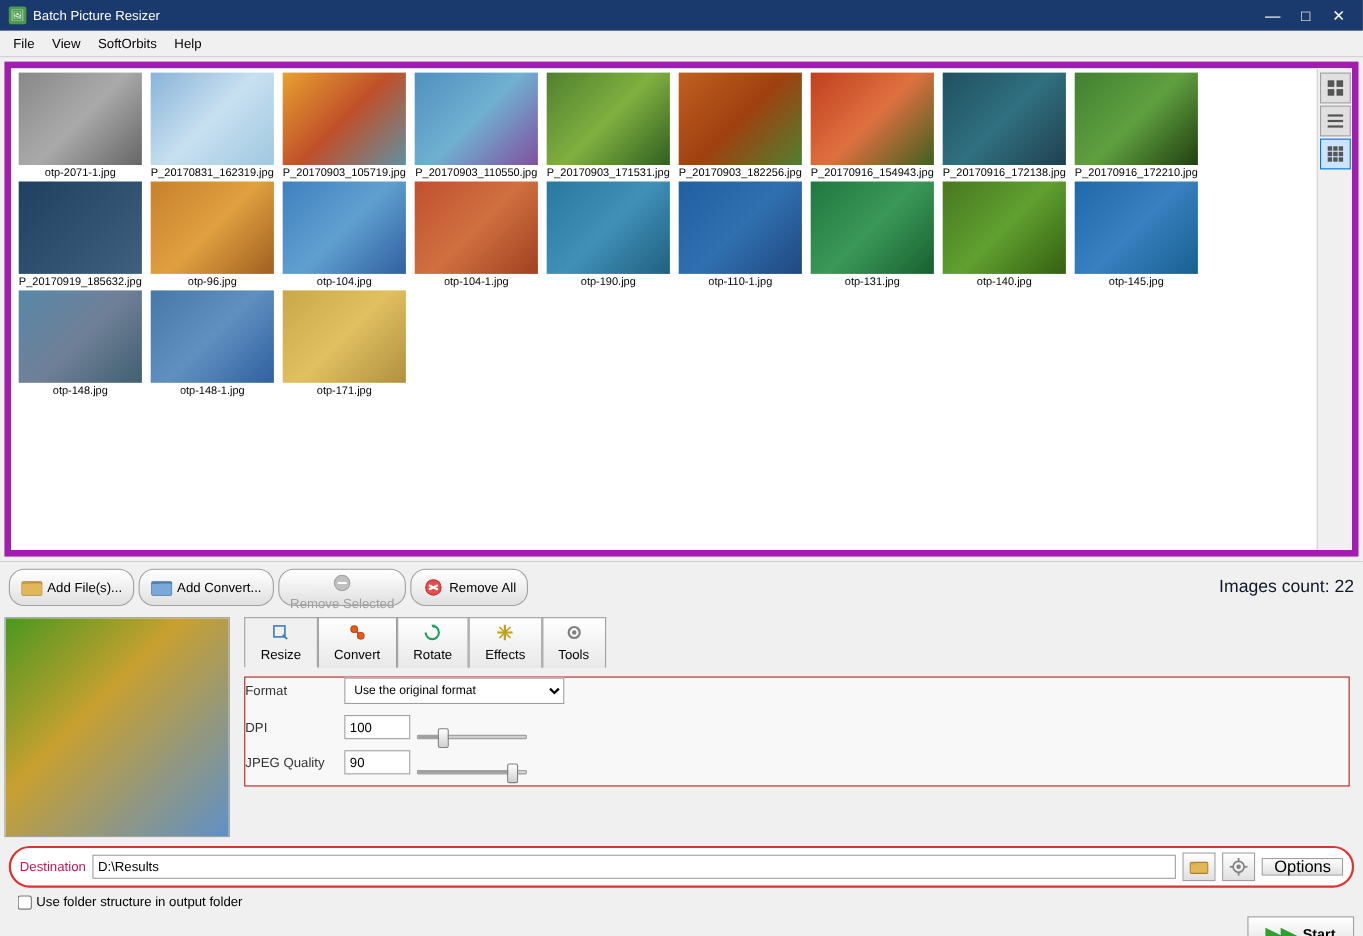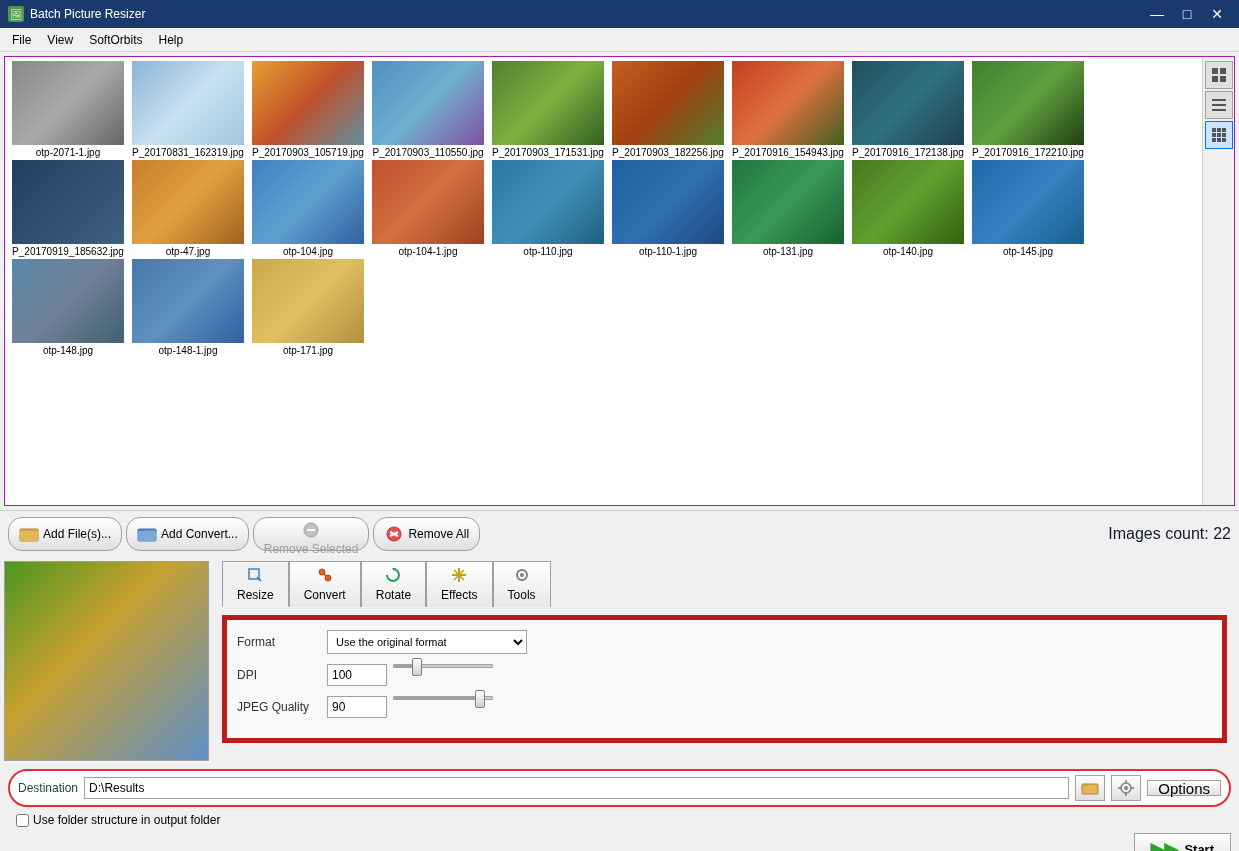--- a/index.html
+++ b/index.html
@@ -30,21 +30,21 @@
       padding: 0 4px;
     }
     .menu-item { padding: 2px 8px; cursor: pointer; font-size: 12px; height: 100%; display: flex; align-items: center; }
 
     
     .main { display: flex; flex-direction: column; height: calc(851px - 52px); }
 
     
     .image-grid-container {
       background: white;
-      border: 1px solid #a21caf;
+      border: 6px solid #a21caf;
       margin: 4px;
       flex: 0 0 450px;
       overflow-y: auto;
       position: relative;
       display: flex;
     }
     .image-grid {
       flex: 1;
       display: flex;
       flex-wrap: wrap;
@@ -154,31 +154,30 @@
       cursor: pointer;
       font-size: 12px;
       font-weight: 500;
       flex-direction: column;
     }
     .tab.active { background: #f0f0f0; border-bottom: 1px solid #f0f0f0; z-index: 1; }
     .tab-icon { width: 18px; height: 18px; display: flex; align-items: center; justify-content: center; }
 
     
     .settings-content {
-      border: 5px solid #b91c1c;
+      border: 1px solid #b91c1c;
       background: #f8f8f8;
-      padding: 10px;
     }
     .setting-row {
       display: flex;
       align-items: center;
       margin-bottom: 10px;
     }
     .setting-label { width: 90px; font-size: 12px; color: #333; }
-    .setting-control { display: flex; align-items: flex-start; gap: 6px; }
+    .setting-control { display: flex; align-items: flex-end; gap: 6px; }
 
     select {
       height: 24px;
       font-size: 11px;
       border: 1px solid #a0a0a0;
       background: white;
       padding: 0 4px;
       width: 200px;
     }
 
@@ -217,21 +216,21 @@
     .destination-bar {
       background: white;
       border: 2px solid #e03030;
       border-radius: 30px;
       margin: 4px 8px;
       padding: 4px 8px;
       display: flex;
       align-items: center;
       gap: 6px;
     }
-    .dest-label { font-size: 12px; white-space: nowrap; color: #14532d; }
+    .dest-label { font-size: 12px; white-space: nowrap; color: #be185d; }
     .dest-input {
       flex: 1;
       height: 22px;
       border: 1px solid #a0a0a0;
       padding: 0 6px;
       font-size: 12px;
     }
     .dest-btn {
       width: 30px;
       height: 26px;
@@ -382,33 +381,33 @@
         <div class="image-item">
           <div class="img-placeholder img-bg-9"></div>
           <div class="image-name">P_20170916_172210.jpg</div>
         </div>
         <div class="image-item">
           <div class="img-placeholder img-bg-10"></div>
           <div class="image-name">P_20170919_185632.jpg</div>
         </div>
         <div class="image-item">
           <div class="img-placeholder img-bg-12"></div>
-          <div class="image-name">otp-47.jpg</div>
+          <div class="image-name">otp-96.jpg</div>
         </div>
         <div class="image-item">
           <div class="img-placeholder img-bg-13"></div>
           <div class="image-name">otp-104.jpg</div>
         </div>
         <div class="image-item">
           <div class="img-placeholder img-bg-14"></div>
           <div class="image-name">otp-104-1.jpg</div>
         </div>
         <div class="image-item">
           <div class="img-placeholder img-bg-15"></div>
-          <div class="image-name">otp-110.jpg</div>
+          <div class="image-name">otp-190.jpg</div>
         </div>
         <div class="image-item">
           <div class="img-placeholder img-bg-16"></div>
           <div class="image-name">otp-110-1.jpg</div>
         </div>
         <div class="image-item">
           <div class="img-placeholder img-bg-17"></div>
           <div class="image-name">otp-131.jpg</div>
         </div>
         <div class="image-item">

